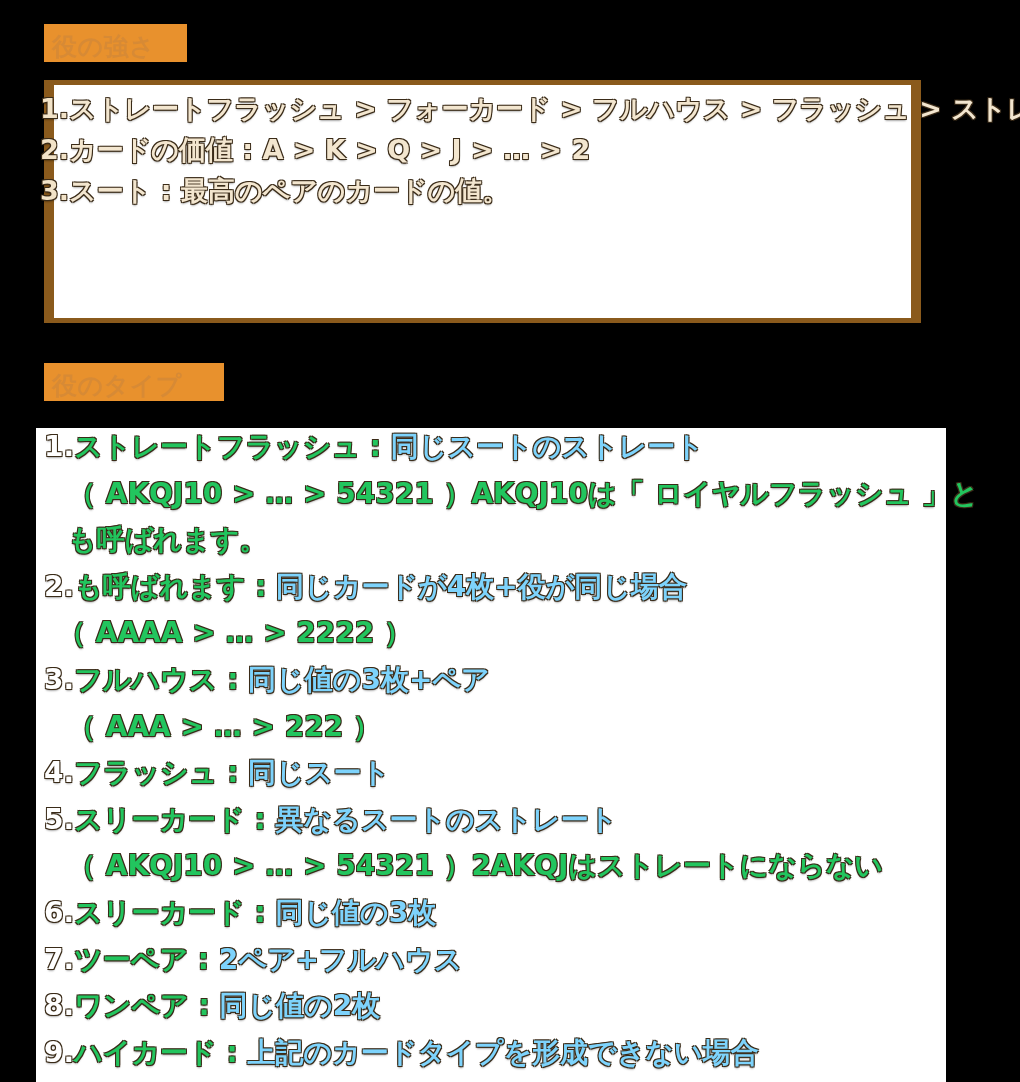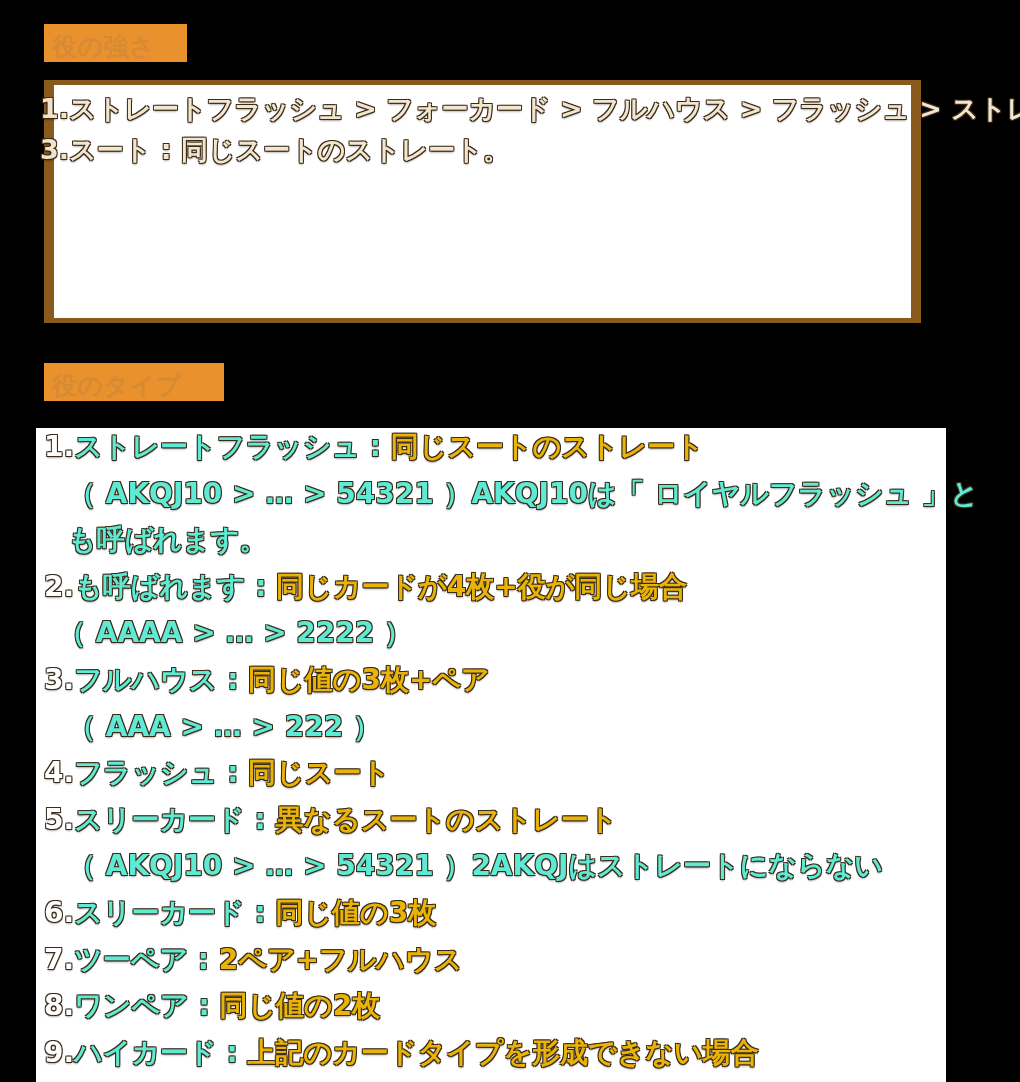--- a/index.html
+++ b/index.html
@@ -108,36 +108,37 @@
     top: 424px;
     width: 980px;
   }
   .s2 {
     font-size: 28px;
     line-height: 46.6px;
   }
   .indent { padding-left: 24px; }
   .indent2 { padding-left: 14px; }
 
-  .amber { color: #eab308; }
+  .amber { color: #7dd3fc; }
   .cream { color: #f3e6cf; }
-  .white { color: #5eead4; }
+  .white { color: #22c55e; }
 </style>
 </head>
 <body>
 
 <div class="page">
 
   <div class="sec1-header"></div>
   <div class="sec1-header-text">役の強さ</div>
 
   <div class="sec1-body"></div>
   <div class="sec1-lines" id="ranking-lines">
       <div class="line s1"><span class="num">1.</span><span class="cream">ストレートフラッシュ &gt; フォーカード &gt; フルハウス &gt; フラッシュ &gt; ストレート &gt;</span></div>
-      <div class="line s1"><span class="num">3.</span><span class="cream">スート : 同じスートのストレート。</span></div>
+      <div class="line s1"><span class="num">2.</span><span class="cream">カードの価値 : </span><span class="cream">A &gt; K &gt; Q &gt; J &gt; … &gt; 2</span></div>
+      <div class="line s1"><span class="num">3.</span><span class="cream">スート : 最高のペアのカードの値。</span></div>
     </div>
 
   <div class="sec2-header"></div>
   <div class="sec2-header-text">役のタイプ</div>
 
   <div class="sec2-body"></div>
   <div class="sec2-lines" id="hand-types-lines">
       <div class="line s2"><span class="num">1.</span><span class="white">ストレートフラッシュ : </span><span class="amber">同じスートのストレート</span></div>
       <div class="line s2 indent"><span class="white">（ AKQJ10 &gt; … &gt; 54321 ）AKQJ10は「 ロイヤルフラッシュ 」と</span></div>
       <div class="line s2 indent"><span class="white">も呼ばれます。</span></div>

